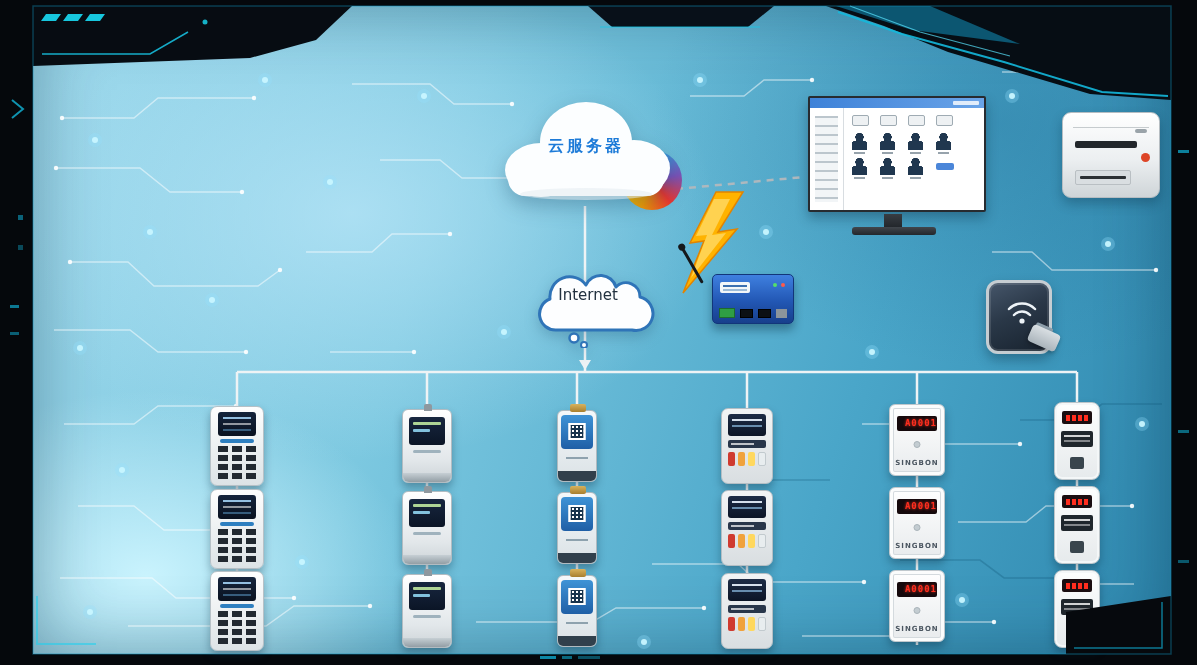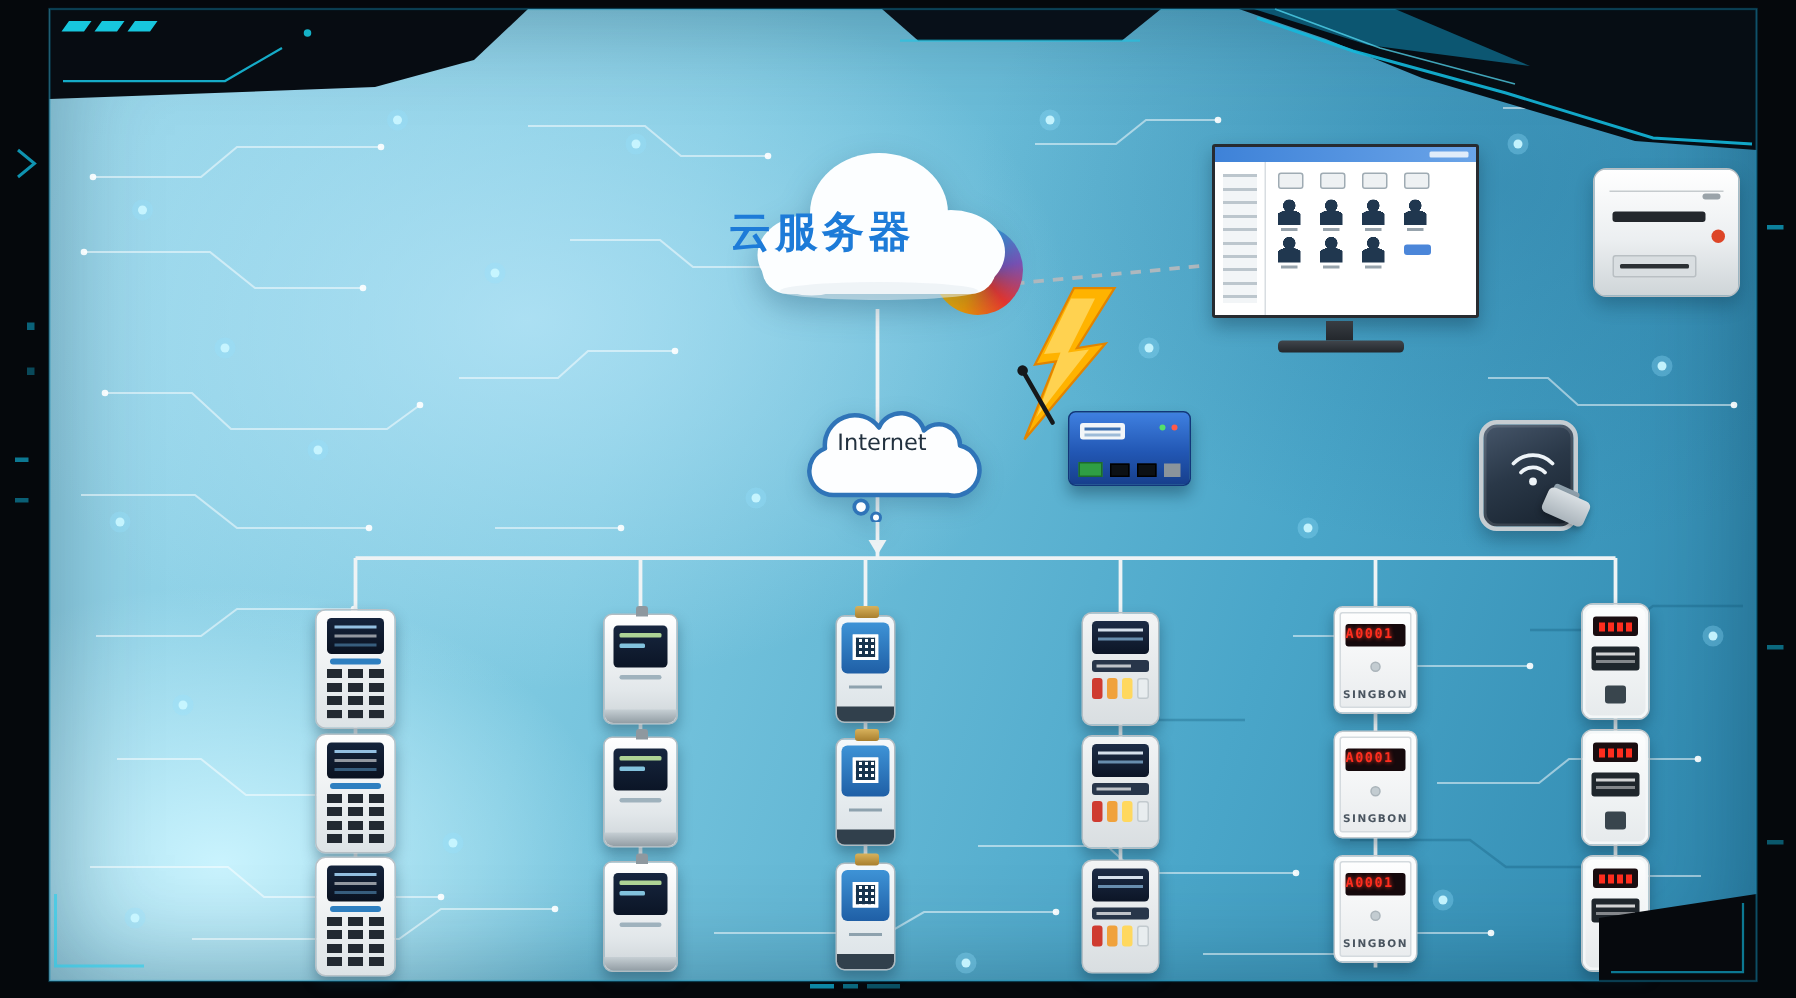--- a/index.html
+++ b/index.html
@@ -11,21 +11,21 @@
     background:
       radial-gradient(430px 300px at 10% 88%, rgba(205,245,255,.95), rgba(205,245,255,0) 62%),
       radial-gradient(560px 380px at 28% 32%, rgba(185,230,248,.75), rgba(185,230,248,0) 65%),
       radial-gradient(500px 350px at 85% 18%, rgba(35,110,150,.35), rgba(35,110,150,0) 70%),
       linear-gradient(108deg,#9ed9ec 0%,#7cc8e0 35%,#4aa6c9 70%,#2d86ad 100%);
     box-shadow:inset 0 0 70px rgba(4,40,60,.38)}
   svg.layer{position:absolute;left:0;top:0;width:1197px;height:665px;pointer-events:none}
 
   
   .cloud-server{position:absolute;left:486px;top:84px;width:200px;height:130px;filter:drop-shadow(0 8px 10px rgba(15,60,90,.30))}
-  .cloud-label{position:absolute;left:486px;top:136px;width:200px;text-align:left;font-size:28px;font-weight:700;color:#1d7bd8;letter-spacing:3px}
+  .cloud-label{position:absolute;left:486px;top:136px;width:200px;text-align:center;font-size:16px;font-weight:700;color:#1d7bd8;letter-spacing:3px}
   .rainbow{position:absolute;left:622px;top:150px;width:60px;height:60px;border-radius:50%;
     background:conic-gradient(from 140deg,#e8352f,#f59b00,#ffd400,#57c14e,#2e9ad6,#7a52b8,#e8352f)}
 
   
   .internet-cloud{position:absolute;left:518px;top:248px;width:140px;height:100px;filter:drop-shadow(0 5px 7px rgba(15,60,90,.25))}
   .internet-label{position:absolute;left:518px;top:286px;width:140px;text-align:center;font-size:15px;font-weight:500;color:#22313f}
 
   
   .monitor-screen{position:absolute;left:808px;top:96px;width:178px;height:116px;background:#fff;border:2px solid #272b30;border-radius:2px;box-shadow:0 6px 12px rgba(8,40,60,.35)}
   .ms-header{height:10px;background:linear-gradient(90deg,#3e82d8,#6aa4e8);position:relative}
@@ -102,21 +102,21 @@
   .m4-screen{height:22px;background:linear-gradient(180deg,#1d2c46,#0c1526);border-radius:3px;position:relative}
   .m4-screen::before{content:"";position:absolute;left:4px;right:4px;top:5px;height:2px;background:rgba(235,245,255,.9);box-shadow:0 6px 0 rgba(160,215,255,.6)}
   .m4-band{height:8px;margin:4px 0;background:#28364a;border-radius:2px;position:relative}
   .m4-band::before{content:"";position:absolute;left:3px;right:12px;top:3px;height:2px;background:rgba(255,255,255,.7)}
   .m4-chips{display:flex;gap:3px;margin-top:3px}
   .m4-chips b{width:10px;height:14px;border-radius:2px}
   .c1{background:#cf3b30}.c2{background:#f0a23c}.c3{background:#ffd85e}.c4{background:#e8edef;border:1px solid #c2cace}
 
   
   .m5{width:56px;height:72px;background:linear-gradient(180deg,#ffffff,#e8ebed);border:1px solid #c0c8cd;border-radius:6px;box-shadow:inset 0 0 0 3px rgba(255,255,255,.9), inset 0 0 0 4px #d4dade, 0 5px 9px rgba(8,40,60,.35)}
-  .m5-led{position:absolute;left:50%;top:11px;transform:translateX(-50%);width:40px;height:15px;background:#15090c;border-radius:2px;color:#ff2d1e;font:700 9px "DejaVu Sans Mono",monospace;line-height:15px;text-align:left;letter-spacing:1px;text-shadow:0 0 3px rgba(255,60,40,.9)}
+  .m5-led{position:absolute;left:50%;top:11px;transform:translateX(-50%);width:40px;height:15px;background:#15090c;border-radius:2px;color:#ff2d1e;font:700 9px "DejaVu Sans Mono",monospace;line-height:15px;text-align:right;letter-spacing:1px;text-shadow:0 0 3px rgba(255,60,40,.9)}
   .m5-key{position:absolute;left:50%;top:36px;transform:translateX(-50%);width:7px;height:7px;border-radius:50%;background:#c3ccd1;border:1px solid #aab4ba}
   .m5-brand{position:absolute;left:0;right:0;bottom:8px;text-align:center;font-size:7px;font-weight:700;color:#4a5560;letter-spacing:1px}
 
   
   .m6{width:46px;height:78px;background:linear-gradient(180deg,#fdfefe,#e6eaec);border:1px solid #bcc5ca;border-radius:8px;box-shadow:inset 0 0 0 2px #f4f7f8, 0 5px 9px rgba(8,40,60,.35)}
   .m6-led{position:absolute;left:50%;top:8px;transform:translateX(-50%);width:30px;height:13px;background:#1a0d10;border-radius:2px;display:flex;align-items:center;justify-content:center}
   .m6-led i{width:22px;height:6px;background:repeating-linear-gradient(90deg,#ff2d1e 0 4px,transparent 4px 6px)}
   .m6-label{position:absolute;left:6px;right:6px;top:28px;height:16px;background:#1f262c;border-radius:2px}
   .m6-label::before{content:"";position:absolute;left:3px;right:3px;top:4px;height:2px;background:rgba(255,255,255,.8);box-shadow:0 5px 0 rgba(255,255,255,.45)}
   .m6-slot{position:absolute;left:50%;bottom:10px;transform:translateX(-50%);width:14px;height:12px;background:#39454d;border-radius:2px}

